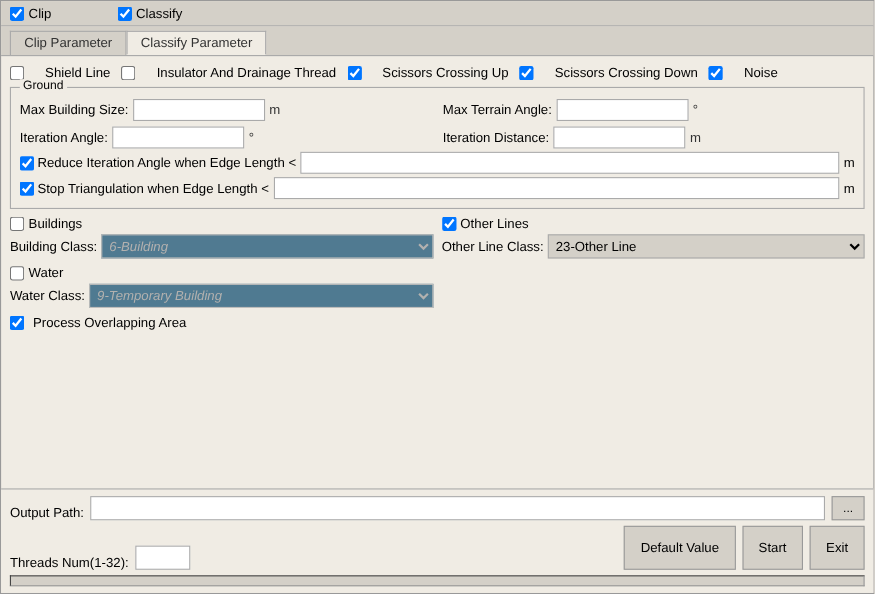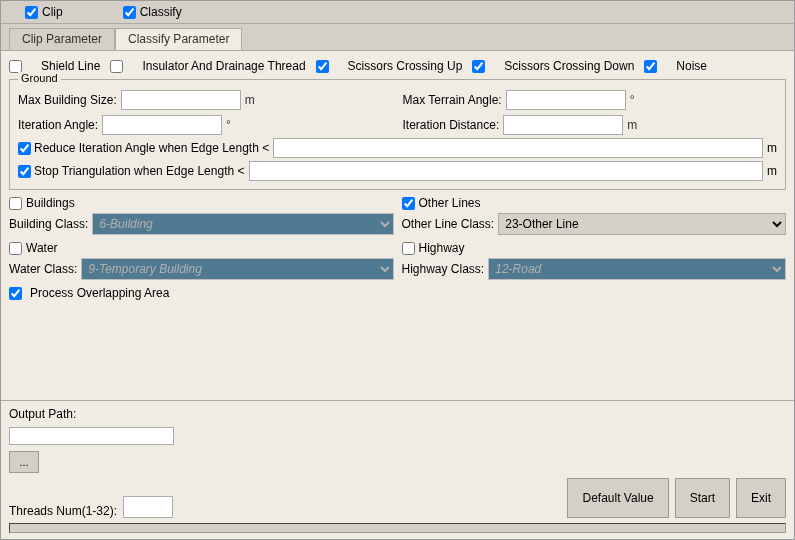--- a/index.html
+++ b/index.html
@@ -16,21 +16,21 @@
       height: 540px;
       background: #f0ece4;
       border: 1px solid #999;
       display: flex;
       flex-direction: column;
     }
     
     .top-bar {
       background: #d4d0c8;
       border-bottom: 1px solid #aaa;
-      padding: 4px 24px;
+      padding: 4px 8px;
       display: flex;
       gap: 60px;
       align-items: center;
     }
     .top-bar label {
       display: flex;
       align-items: center;
       gap: 4px;
       font-size: 12px;
     }
@@ -186,23 +186,22 @@
     .bottom-area {
       border-top: 1px solid #aaa;
       padding: 6px 8px;
       background: #f0ece4;
       display: flex;
       flex-direction: column;
       gap: 5px;
     }
     .output-row {
       display: flex;
-      align-items: flex-start;
+      align-items: flex-end;
       gap: 6px;
-      flex-direction: column;
     }
     .output-row label {
       white-space: nowrap;
       font-size: 12px;
     }
     .output-row input[type="text"] {
       flex: 1;
       height: 22px;
       border: 1px solid #aaa;
       background: #fff;
@@ -393,30 +392,20 @@
         <label>
           <input type="checkbox" style="">
           <span>Water</span>
         </label>
         <div class="class-row">
           <span>Water Class:</span>
           <select disabled=""><option>9-Temporary Building</option></select>
         </div>
       </div>
 
-      <div class="class-section">
-        <label>
-          <input type="checkbox" style="">
-          <span>Highway</span>
-        </label>
-        <div class="class-row">
-          <span>Highway Class:</span>
-          <select disabled=""><option>12-Road</option></select>
-        </div>
-      </div>
     </div>
 
     <div class="overlap-row">
       <input type="checkbox" checked="" style="">
       <span>Process Overlapping Area</span>
     </div>
 
   </div>
 
   <div class="bottom-area">

